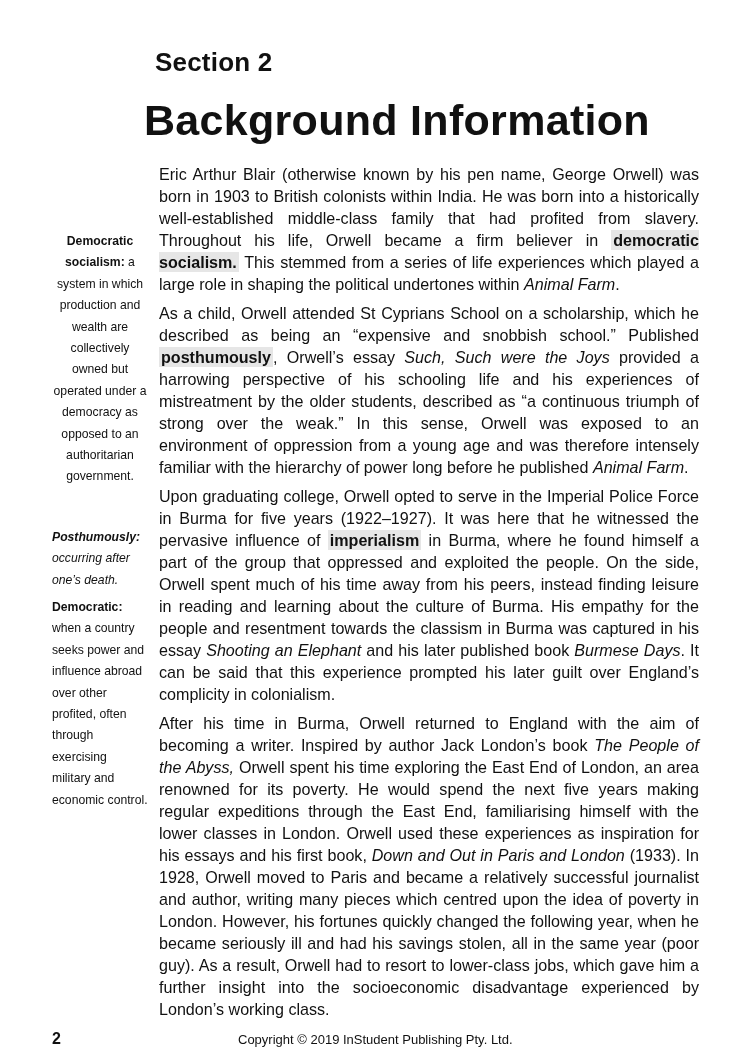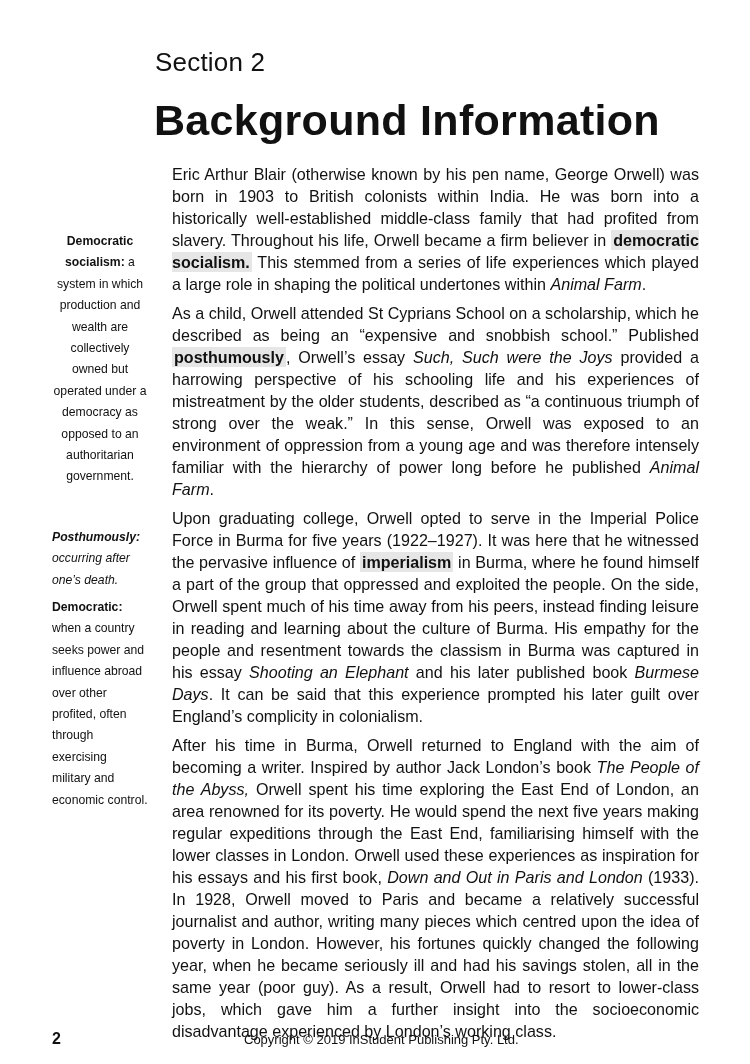--- a/index.html
+++ b/index.html
@@ -9,43 +9,43 @@
       position: relative;
       overflow: hidden;
       color: #111111;
       font-family: "Liberation Sans", "DejaVu Sans", sans-serif;
     }
     .section-label {
       position: absolute;
       left: 155px;
       top: 47px;
       font-size: 26px;
-      font-weight: normal;
+      font-weight: bold;
       letter-spacing: 0.2px;
       margin: 0;
     }
     .page-title {
       position: absolute;
-      left: 154px;
+      left: 144px;
       top: 96px;
       font-size: 43px;
       font-weight: bold;
       margin: 0;
       letter-spacing: 0.3px;
     }
     .main-column {
       position: absolute;
       left: 155px;
       top: 163px;
       width: 544px;
       font-size: 16.1px;
       line-height: 22px;
       text-align: justify;
     }
-    .main-column p { margin: 0 0 7px 17px; }
+    .main-column p { margin: 0 0 7px 4px; }
     .term {
       font-weight: bold;
       background: #e6e6e6;
       padding: 1px 2px;
     }
     .sidebar {
       position: absolute;
       left: 52px;
       width: 96px;
       font-size: 12.2px;
@@ -57,21 +57,21 @@
     .gloss-3 { top: 597px; }
     .footer-page {
       position: absolute;
       left: 52px;
       top: 1030px;
       font-size: 16px;
       font-weight: bold;
     }
     .footer-copy {
       position: absolute;
-      left: 244px;
+      left: 238px;
       top: 1032px;
       font-size: 13px;
     }
   </style>
 </head>
 <body>
 
 <h2 class="section-label">Section 2</h2>
 <h1 class="page-title">Background Information</h1>
 

